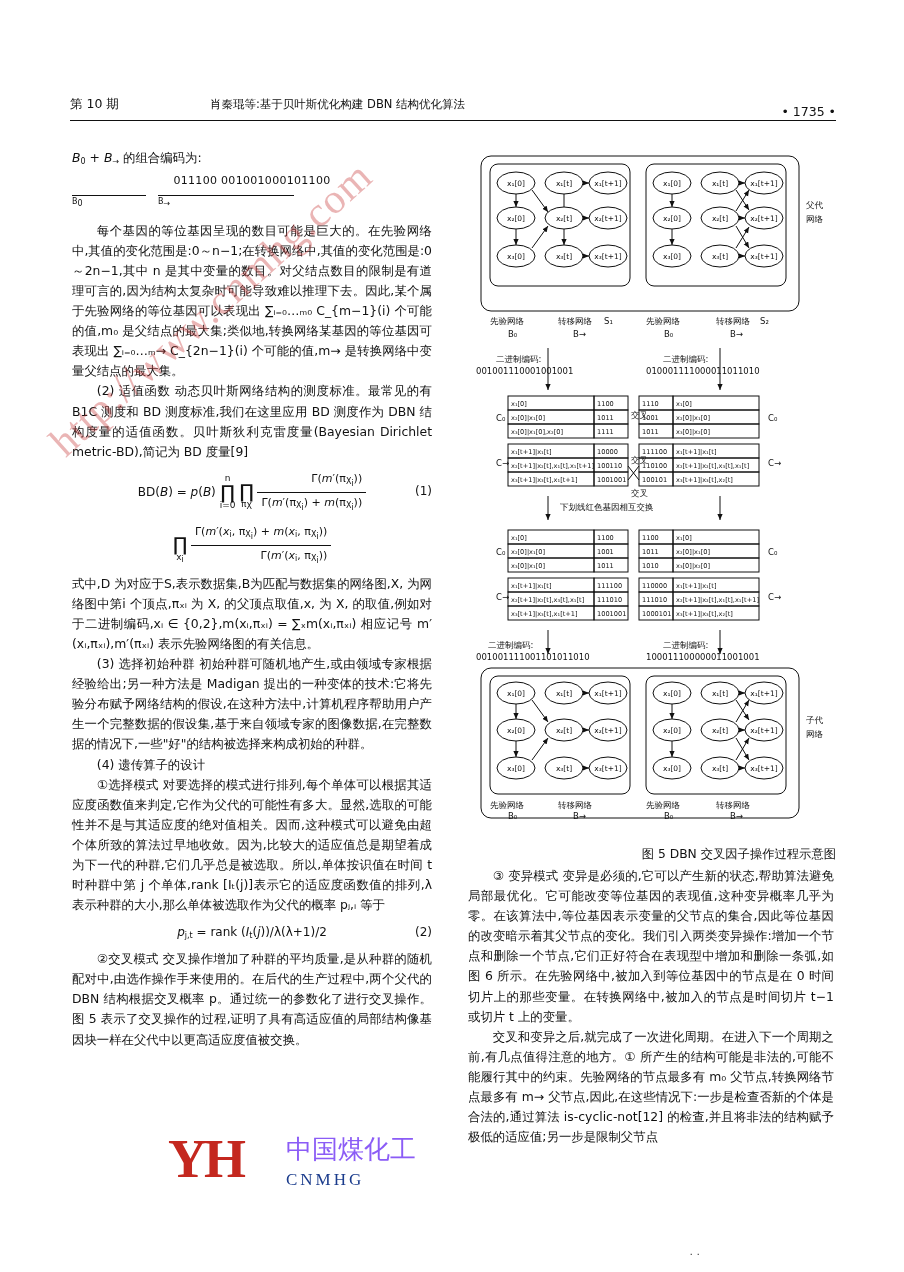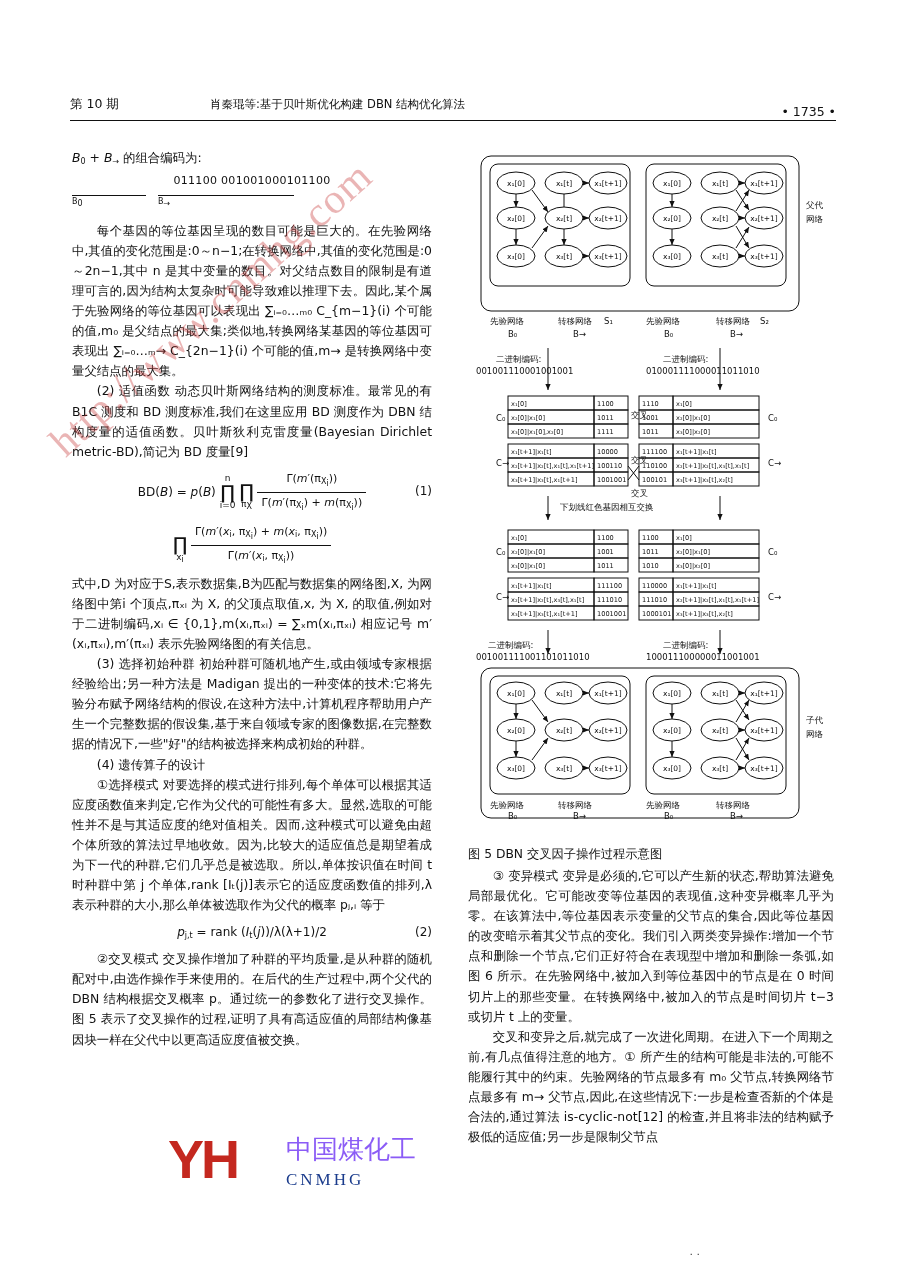--- a/index.html
+++ b/index.html
@@ -25,41 +25,41 @@
   
   .codeblk{margin:0 0 10px 0;}
   .codeblk .line1{font-size:12.4px;}
   .codeblk .code{text-align:center;font-size:11px;letter-spacing:.3px;margin-top:3px;}
   .sub{font-size:8px;vertical-align:-2px;}
   .it{font-style:italic;}
 
   
   .eq{position:relative;text-align:center;margin:8px 0 6px 0;font-size:12px;}
   .eqno{position:absolute;right:0;top:50%;transform:translateY(-50%);font-size:12px;}
-  .frac{display:inline-block;vertical-align:middle;text-align:center;}
+  .frac{display:inline-block;vertical-align:middle;text-align:right;}
   .frac .num{display:block;border-bottom:1px solid #111;padding:0 4px 1px 4px;font-size:11px;}
   .frac .den{display:block;padding:1px 4px 0 4px;font-size:11px;}
   .prodwrap{display:inline-block;text-align:center;vertical-align:middle;font-size:9px;line-height:1.05;}
   .prodwrap .top{display:block;}
   .prodwrap .sym{display:block;font-size:19px;line-height:.9;}
   .prodwrap .bot{display:block;}
 
   
   .fig{position:absolute;left:468px;top:148px;width:368px;height:690px;}
   .fig svg{display:block;}
-  .figcap{position:absolute;left:468px;top:846px;width:368px;text-align:left;font-size:12.3px;}
+  .figcap{position:absolute;left:468px;top:846px;width:368px;text-align:right;font-size:12.3px;}
 
   
   .wm-diag{position:absolute;left:40px;top:430px;width:470px;height:400px;
            transform:rotate(-42deg);transform-origin:left top;
            font-size:42px;color:rgba(200,60,60,.38);white-space:nowrap;
            font-family:"Liberation Serif",serif;letter-spacing:1px;pointer-events:none;}
   .wm-logo{position:absolute;left:168px;top:1128px;width:250px;height:80px;pointer-events:none;}
   .wm-logo .yh{position:absolute;left:0;top:0;font-size:54px;font-weight:bold;
-               color:#c4281f;font-family:Liberation Sans, sans-serif;letter-spacing:-3px;}
+               color:#c4281f;font-family:Liberation Serif, serif;letter-spacing:-3px;}
   .wm-logo .t1{position:absolute;left:118px;top:4px;font-size:26px;color:#8b5cf6;
                font-family:"Liberation Serif",serif;}
   .wm-logo .t2{position:absolute;left:118px;top:42px;font-size:17px;color:#1b3c8c;
                letter-spacing:3px;font-family:"Liberation Serif",serif;}
   .dots{position:absolute;right:16px;bottom:14px;font-size:11px;color:#444;}
 </style>
 </head>
 <body>
 
 <div class="page">
@@ -105,21 +105,21 @@
     <div class="eq">
       <span class="prodwrap">
         <span class="top">&nbsp;</span><span class="sym">∏</span><span class="bot">x<span class="sub">i</span></span>
       </span>
       <span class="frac">
         <span class="num">Γ(<span class="it">m</span>′(<span class="it">x</span><span class="sub">i</span>, π<span class="sub">X<span class="sub">i</span></span>) + <span class="it">m</span>(<span class="it">x</span><span class="sub">i</span>, π<span class="sub">X<span class="sub">i</span></span>))</span>
         <span class="den">Γ(<span class="it">m</span>′(<span class="it">x</span><span class="sub">i</span>, π<span class="sub">X<span class="sub">i</span></span>))</span>
       </span>
     </div>
 
-    <p class="p2">式中,D 为对应于S,表示数据集,B为匹配与数据集的网络图,X, 为网络图中第i 个顶点,πₓᵢ 为 X, 的父顶点取值,x, 为 X, 的取值,例如对于二进制编码,xᵢ ∈ {0,1},m(xᵢ,πₓᵢ) = ∑ₓm(xᵢ,πₓᵢ) 相应记号 m′(xᵢ,πₓᵢ),m′(πₓᵢ) 表示先验网络图的有关信息。</p>
+    <p class="p2">式中,D 为对应于S,表示数据集,B为匹配与数据集的网络图,X, 为网络图中第i 个顶点,πₓᵢ 为 X, 的父顶点取值,x, 为 X, 的取值,例如对于二进制编码,xᵢ ∈ {0,2},m(xᵢ,πₓᵢ) = ∑ₓm(xᵢ,πₓᵢ) 相应记号 m′(xᵢ,πₓᵢ),m′(πₓᵢ) 表示先验网络图的有关信息。</p>
     <p class="p">(3) 选择初始种群 初始种群可随机地产生,或由领域专家根据经验给出;另一种方法是 Madigan 提出的一种变体的技术:它将先验分布赋予网络结构的假设,在这种方法中,计算机程序帮助用户产生一个完整数据的假设集,基于来自领域专家的图像数据,在完整数据的情况下,一些"好"的结构被选择来构成初始的种群。</p>
     <p class="p">(4) 遗传算子的设计</p>
     <p class="p">①选择模式 对要选择的模式进行排列,每个单体可以根据其适应度函数值来判定,它作为父代的可能性有多大。显然,选取的可能性并不是与其适应度的绝对值相关。因而,这种模式可以避免由超个体所致的算法过早地收敛。因为,比较大的适应值总是期望着成为下一代的种群,它们几乎总是被选取。所以,单体按识值在时间 t 时种群中第 j 个单体,rank [Iₜ(j)]表示它的适应度函数值的排列,λ 表示种群的大小,那么单体被选取作为父代的概率 pⱼ,ᵢ 等于</p>
 
     <div class="eq">
       <span>
         <span class="it">p</span><span class="sub">j,t</span> = rank (<span class="it">I</span><span class="sub">t</span>(<span class="it">j</span>))/λ(λ+1)/2
       </span>
       <span class="eqno">(2)</span>
     </div>
@@ -435,21 +435,21 @@
           <text x="338" y="74">网络</text>
         <text x="338" y="575">子代</text>
           <text x="338" y="589">网络</text>
       </g>
     </svg>
   </div>
 
   <div class="figcap">图 5   DBN 交叉因子操作过程示意图</div>
 
   <div class="col colR">
-    <p class="p">③ 变异模式 变异是必须的,它可以产生新的状态,帮助算法避免局部最优化。它可能改变等位基因的表现值,这种变异概率几乎为零。在该算法中,等位基因表示变量的父节点的集合,因此等位基因的改变暗示着其父节点的变化。我们引入两类变异操作:增加一个节点和删除一个节点,它们正好符合在表现型中增加和删除一条弧,如图 6 所示。在先验网络中,被加入到等位基因中的节点是在 0 时间切片上的那些变量。在转换网络中,被加入的节点是时间切片 t−3 或切片 t 上的变量。</p>
+    <p class="p">③ 变异模式 变异是必须的,它可以产生新的状态,帮助算法避免局部最优化。它可能改变等位基因的表现值,这种变异概率几乎为零。在该算法中,等位基因表示变量的父节点的集合,因此等位基因的改变暗示着其父节点的变化。我们引入两类变异操作:增加一个节点和删除一个节点,它们正好符合在表现型中增加和删除一条弧,如图 6 所示。在先验网络中,被加入到等位基因中的节点是在 0 时间切片上的那些变量。在转换网络中,被加入的节点是时间切片 t−1 或切片 t 上的变量。</p>
     <p class="p">交叉和变异之后,就完成了一次进化周期。在进入下一个周期之前,有几点值得注意的地方。① 所产生的结构可能是非法的,可能不能履行其中的约束。先验网络的节点最多有 m₀ 父节点,转换网络节点最多有 m→ 父节点,因此,在这些情况下:一步是检查否新的个体是合法的,通过算法 is-cyclic-not[12] 的检查,并且将非法的结构赋予极低的适应值;另一步是限制父节点</p>
   </div>
 
   <div class="wm-diag">http://www.cnmhg.com</div>
 
   <div class="wm-logo">
     <div class="yh">YH</div>
     <div class="t1">中国煤化工</div>
     <div class="t2">CNMHG</div>
   </div>

